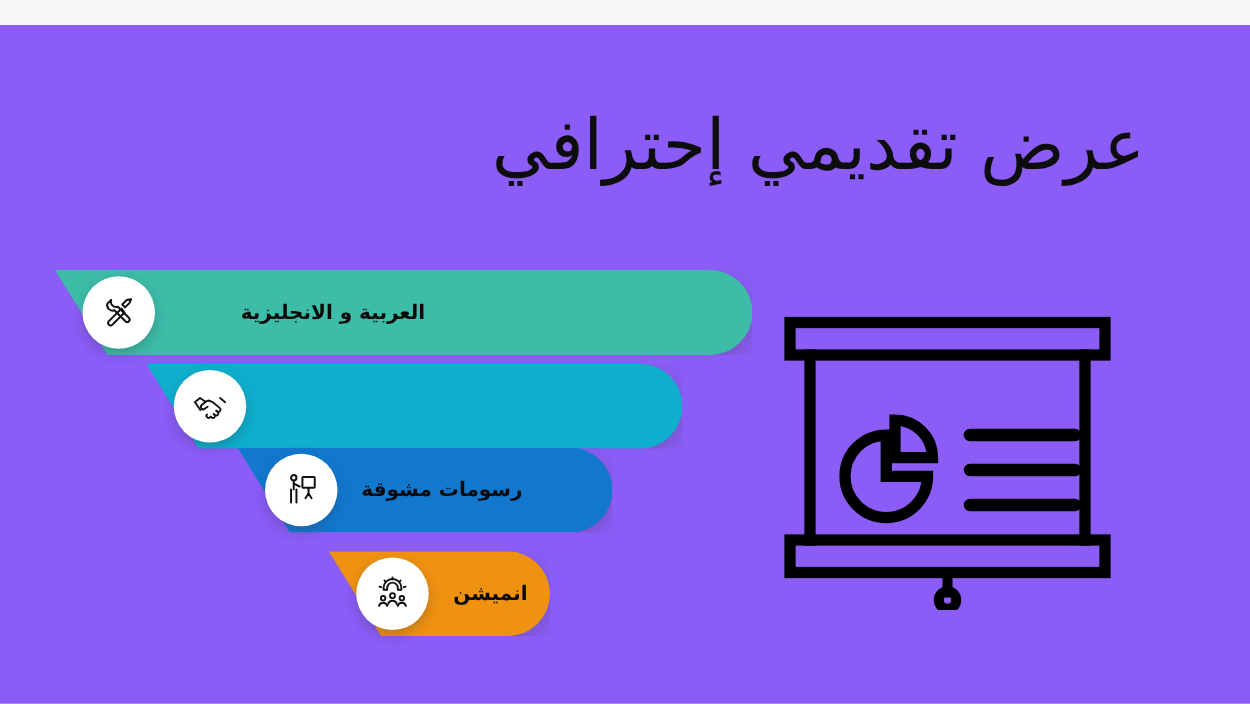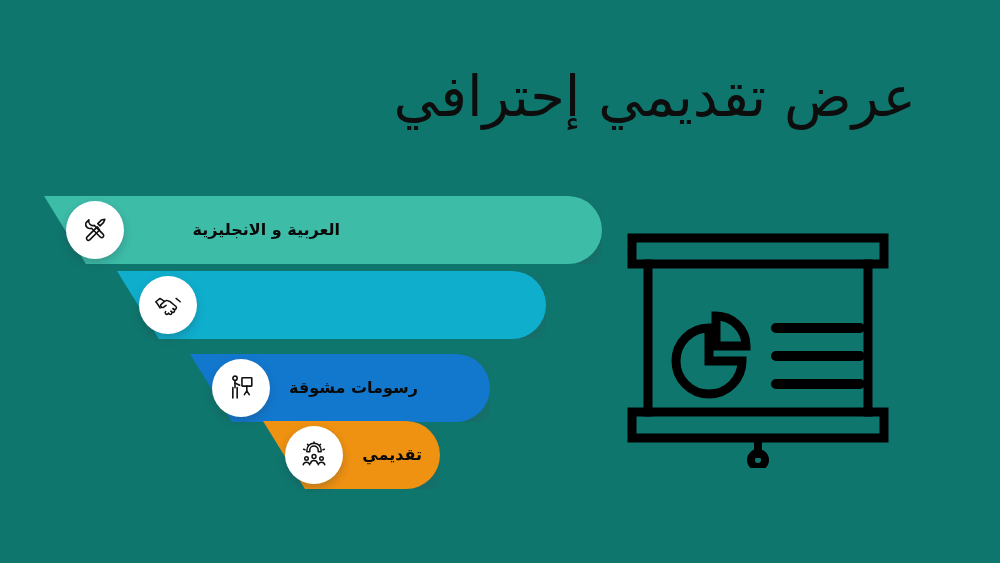--- a/index.html
+++ b/index.html
@@ -12,21 +12,22 @@
     height: 563px;
     background: #f7f7f7;
     font-family: "DejaVu Sans", "Liberation Sans", sans-serif;
     overflow: hidden;
     position: relative;
   }
 
   #slide {
     position: absolute;
     inset: 0;
-    background: #0f766e;
+    background: #8b5cf6;
+    margin-top: 20px;
   }
 
   
   #title {
     position: absolute;
     top: 62px;
     left: 0;
     width: 916px;
     text-align: left;
     direction: rtl;
@@ -138,41 +139,41 @@
             <path d="m19.2 22.7.6.5a1.7 1.7 0 0 1-2.1 2.6l-1.1-.9"></path>
             <path d="m16.6 24.9-.8.6a1.7 1.7 0 0 1-2.3-2.5"></path>
             <path d="M12.3 12.1 9 15a2 2 0 0 0 2.4 3.2l2.6-1.8"></path>
             <path d="M29 12.5 24.6 9"></path>
             <path d="m3.4 12.8 4.3 6.4"></path>
           </svg>
         </span>
       </div>
     </div>
 
-    <div class="bar-row" style="left:190px; top:168px; width:300px;">
+    <div class="bar-row" style="left:190px; top:152px; width:300px;">
       <div class="bar-shape" style="background:#1278ce; clip-path: polygon(0 0, 100% 0, 100% 100%, 42px 100%);"></div>
       <div class="bar-label" style="right:72px; width:180px;">رسومات مشوقة</div>
       <div class="badge" style="left:22px; top:5px;">
         <span>
           <svg width="30" height="30" viewBox="0 0 32 32" fill="none" stroke="#111" stroke-width="1.7" stroke-linecap="round" stroke-linejoin="round">
             <circle cx="9.6" cy="5.6" r="2.3"></circle>
             <path d="M9.6 8.6v7"></path>
             <path d="m9.6 10.6 5 2.4"></path>
             <path d="M7.3 15.6v11M11.9 15.6v11"></path>
             <rect x="17" y="5" width="10.5" height="9" rx="0.6"></rect>
             <path d="M22.2 14v5"></path>
             <path d="m19.6 23 2.6-4 2.6 4"></path>
           </svg>
         </span>
       </div>
     </div>
 
     <div class="bar-row" style="left:263px; top:235px; width:177px;">
       <div class="bar-shape" style="background:#ef9111; clip-path: polygon(0 0, 100% 0, 100% 100%, 42px 100%);"></div>
-      <div class="bar-label" style="right:18px; width:110px;">تقديمي</div>
+      <div class="bar-label" style="right:18px; width:110px;">انميشن</div>
       <div class="badge" style="left:22px; top:5px;">
         <span>
           <svg width="30" height="30" viewBox="0 0 32 32" fill="none" stroke="#111" stroke-width="1.6" stroke-linecap="round" stroke-linejoin="round">
             <path d="M16 3.4a7.6 7.6 0 0 1 7.6 7.6v1.6h-3.1V11a4.5 4.5 0 0 0-9 0v1.6H8.4V11A7.6 7.6 0 0 1 16 3.4z"></path>
             <path d="M16 2v1.6M9.1 4.6l1 1.2M22.9 4.6l-1 1.2M4.9 9.9l1.5.5M27.1 9.9l-1.5.5"></path>
             <circle cx="16" cy="17.6" r="2.1"></circle>
             <path d="M12.3 24.9a3.8 3.8 0 0 1 7.4 0"></path>
             <circle cx="8" cy="19.8" r="1.9"></circle>
             <path d="M4.5 26.4a3.6 3.6 0 0 1 7 0"></path>
             <circle cx="24" cy="19.8" r="1.9"></circle>

